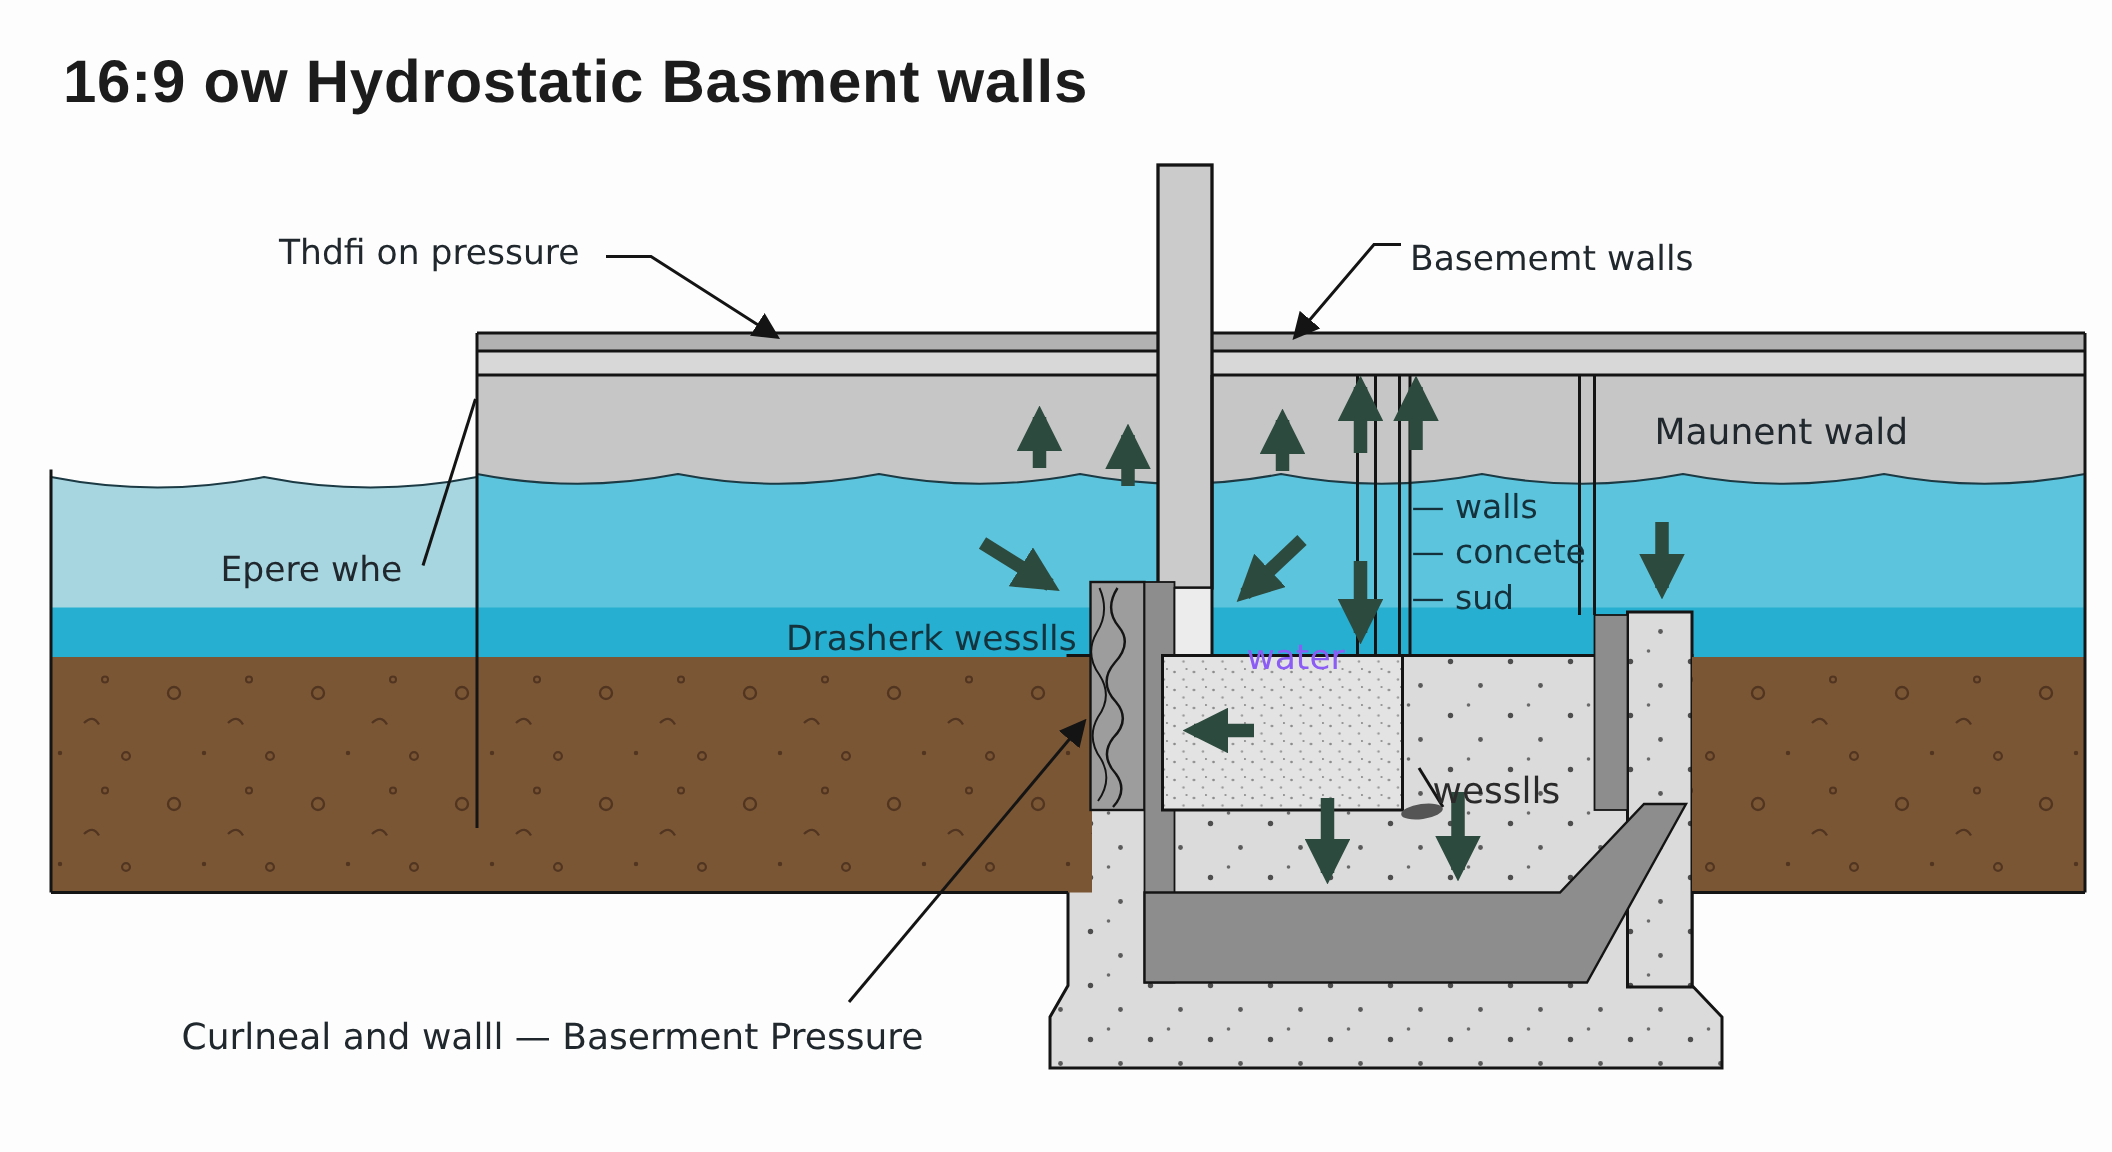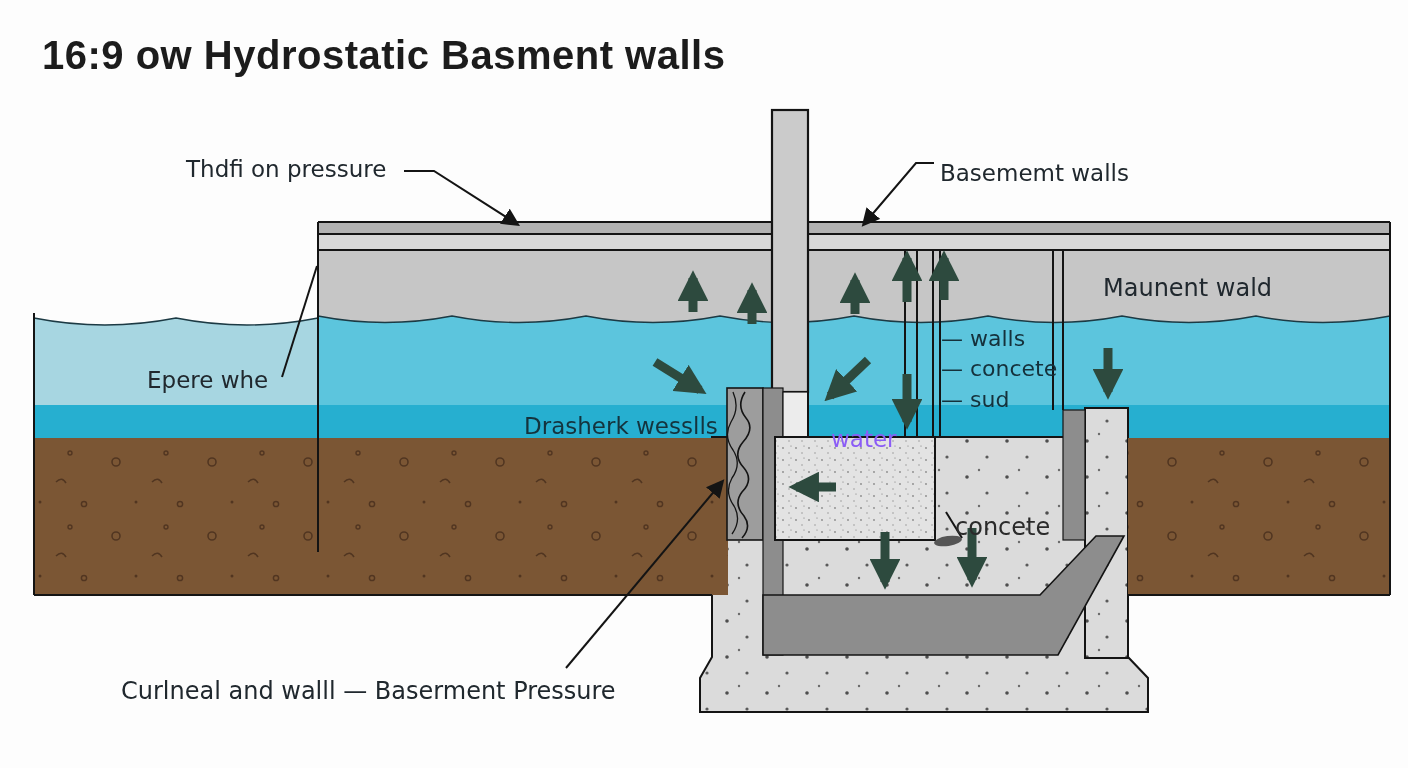--- a/index.html
+++ b/index.html
@@ -154,15 +154,15 @@
   <div class="lbl callout l-epere">Epere whe</div>
   <div class="lbl callout l-drasherk">Drasherk wesslls</div>
   <div class="lbl callout l-waterin">water</div>
 
   <div class="lbl legend">
     <div>— walls</div>
     <div>— concete</div>
     <div>— sud</div>
   </div>
 
-  <div class="lbl l-concete">concete</div>
+  <div class="lbl l-concete">wesslls</div>
   <div class="lbl l-curlnesl">Curlneal and walll — Baserment Pressure</div>
 </div>
 
 </body></html>

